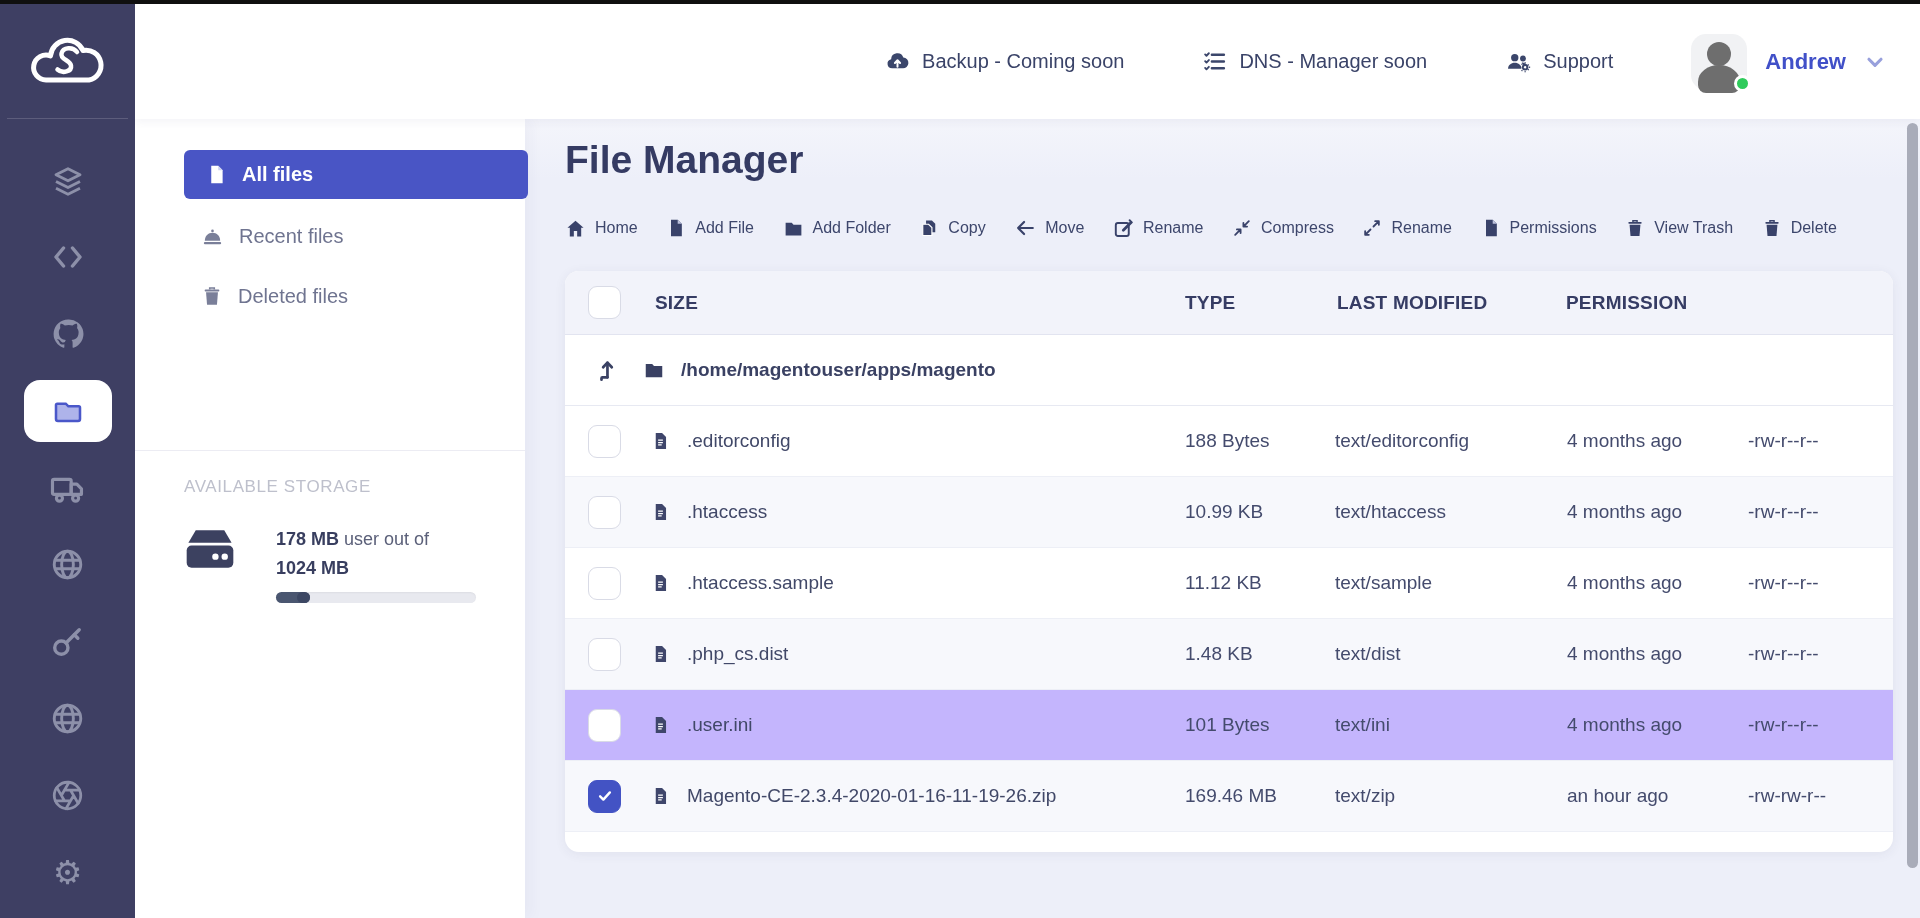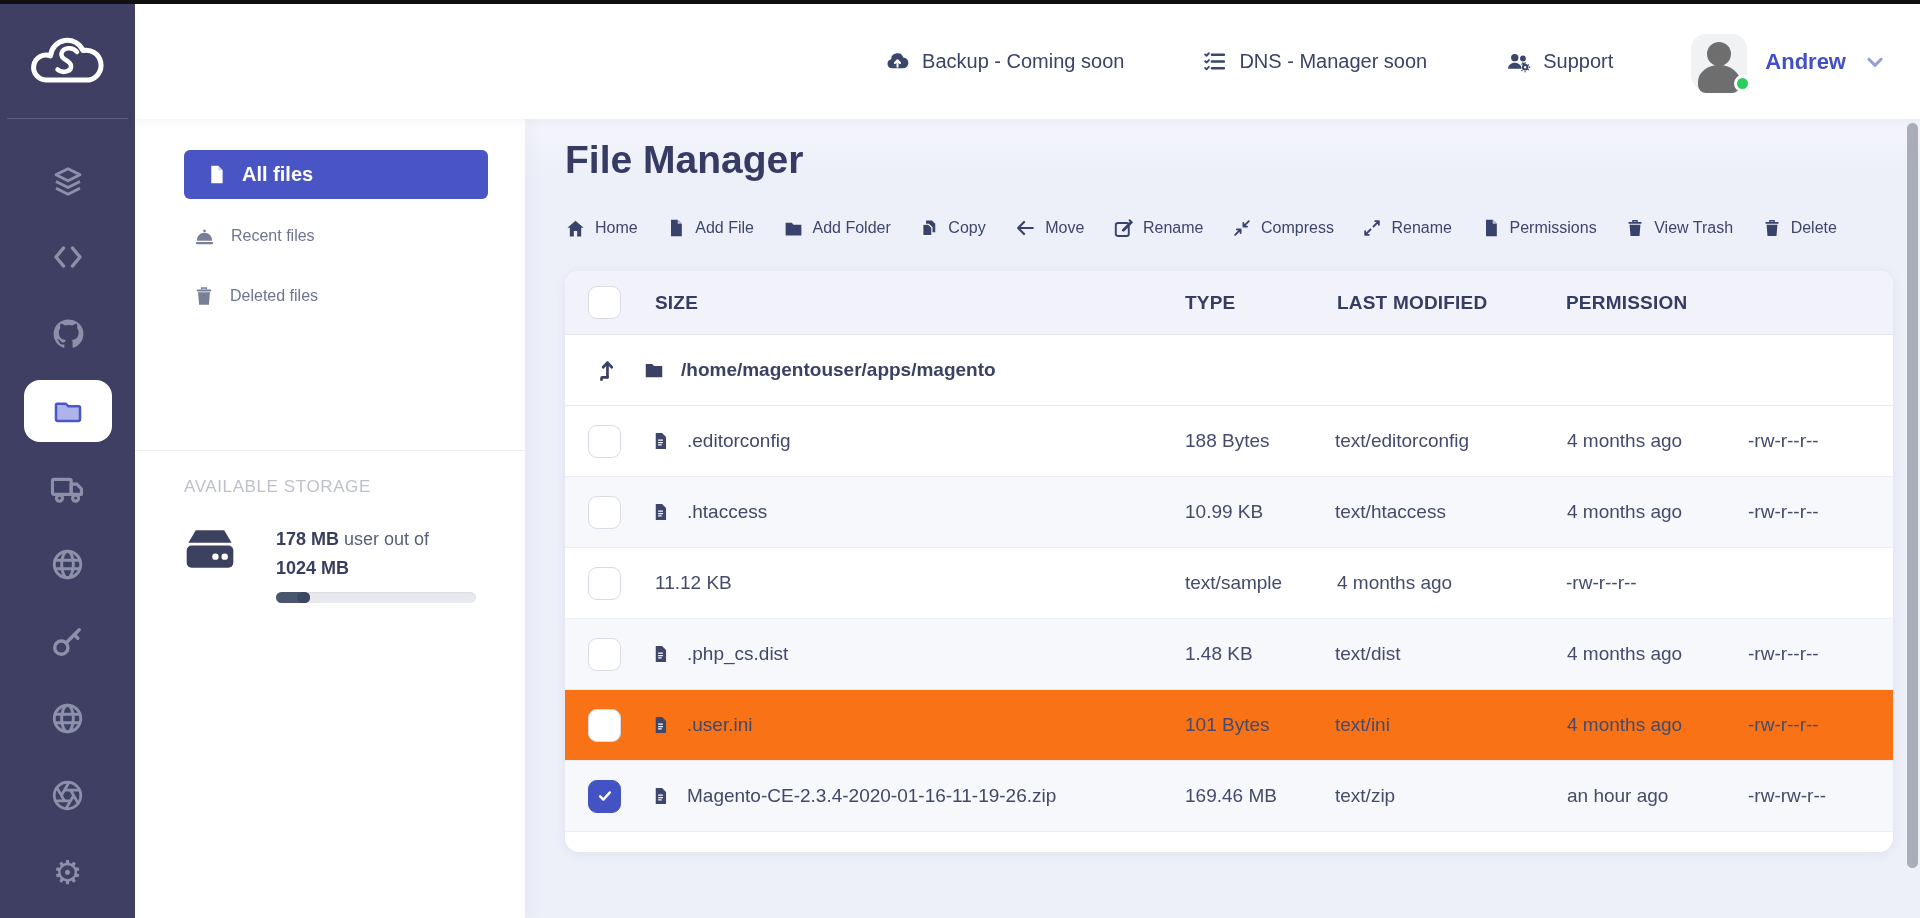--- a/index.html
+++ b/index.html
@@ -31,25 +31,25 @@
   #avatar { position:relative; width:56px; height:56px; border-radius:15px; background:#F1F2F4; overflow:visible; }
   #avatar .head { position:absolute; left:16px; top:8px; width:24px; height:24px; border-radius:50%; background:#6E6E6E; }
   #avatar .body { position:absolute; left:7px; top:31px; width:42px; height:28px; border-radius:50% 50% 8px 8px/60% 60% 8px 8px; background:#6E6E6E; }
   #status-dot { position:absolute; right:-4px; bottom:-2px; width:17px; height:17px; border-radius:50%;
     background:#2FCB5B; border:3px solid #fff; }
   #user-name { color:#4150C8; font-size:22px; font-weight:bold; }
 
   
   #sidebar2 { left:135px; top:119px; width:390px; height:799px; background:#FFFFFF;
     box-shadow:6px 0 14px rgba(60,60,110,.04); z-index:3; }
-  #allfiles-btn { position:absolute; left:49px; top:31px; width:304px; height:49px; border-radius:6px;
+  #allfiles-btn { position:absolute; left:49px; top:31px; width:344px; height:49px; border-radius:6px;
     background:#4955C5; color:#fff; display:flex; align-items:center; gap:15px; padding-left:22px;
     font-size:20px; font-weight:600; cursor:pointer; }
-  .side-item { position:absolute; left:58px; height:40px; display:flex; align-items:center; gap:15px;
-    color:#6F7490; font-size:16px; cursor:pointer; }
+  .side-item { position:absolute; left:66px; height:40px; display:flex; align-items:center; gap:15px;
+    color:#6F7490; font-size:20px; cursor:pointer; }
   .side-item svg { color:#7A7F99; }
   #side-item-recent { top:97px; }
   #side-item-deleted { top:157px; }
   #side-divider { position:absolute; left:0; top:331px; width:390px; border:none; border-top:1px solid #ECECF3; }
   #storage-heading { position:absolute; left:49px; top:358px; font-size:17px; color:#BEC0CC; letter-spacing:.6px; }
   #storage-icon { position:absolute; left:44px; top:404px; color:#3C4160; }
   #storage-text { position:absolute; left:141px; top:406px; font-size:18px; color:#5B6079; line-height:29px; }
   #storage-text b { color:#383E5F; }
   #storage-bar { position:absolute; left:141px; top:473px; width:200px; height:11px; border-radius:6px;
     background:#E8E9EF; box-shadow:inset 0 1px 2px rgba(0,0,0,.05); cursor:pointer; }
@@ -391,20 +391,27 @@
           </div>
         <div class="c-size muted-val">10.99 KB</div>
         <div class="c-type muted-val">text/htaccess</div>
         <div class="c-mod muted-val">4 months ago</div>
         <div class="c-perm muted-val">-rw-r--r--</div>
       </div>
       <div class="tr row" style="background:#FFFFFF">
         <div class="cell-check">
             <span class="checkbox"></span>
           </div>
+        <div class="c-namecell">
+            <svg width="19" height="22" viewBox="0 0 24 24" fill="currentColor">
+              <path d="M6 2h8l5 5v15H6z"></path>
+              <path d="M9 11h6M9 14h6M9 17h4.5" stroke="#fff" stroke-width="1.5"></path>
+            </svg>
+            <span>.htaccess.sample</span>
+          </div>
         <div class="c-size muted-val">11.12 KB</div>
         <div class="c-type muted-val">text/sample</div>
         <div class="c-mod muted-val">4 months ago</div>
         <div class="c-perm muted-val">-rw-r--r--</div>
       </div>
       <div class="tr row" style="background:#F7F8FC">
         <div class="cell-check">
             <span class="checkbox"></span>
           </div>
         <div class="c-namecell">
@@ -412,21 +419,21 @@
               <path d="M6 2h8l5 5v15H6z"></path>
               <path d="M9 11h6M9 14h6M9 17h4.5" stroke="#fff" stroke-width="1.5"></path>
             </svg>
             <span>.php_cs.dist</span>
           </div>
         <div class="c-size muted-val">1.48 KB</div>
         <div class="c-type muted-val">text/dist</div>
         <div class="c-mod muted-val">4 months ago</div>
         <div class="c-perm muted-val">-rw-r--r--</div>
       </div>
-      <div class="tr row" style="background:#f97316">
+      <div class="tr row" style="background:#c4b5fd">
         <div class="cell-check">
             <span class="checkbox"></span>
           </div>
         <div class="c-namecell">
             <svg width="19" height="22" viewBox="0 0 24 24" fill="currentColor">
               <path d="M6 2h8l5 5v15H6z"></path>
               <path d="M9 11h6M9 14h6M9 17h4.5" stroke="#fff" stroke-width="1.5"></path>
             </svg>
             <span>.user.ini</span>
           </div>

